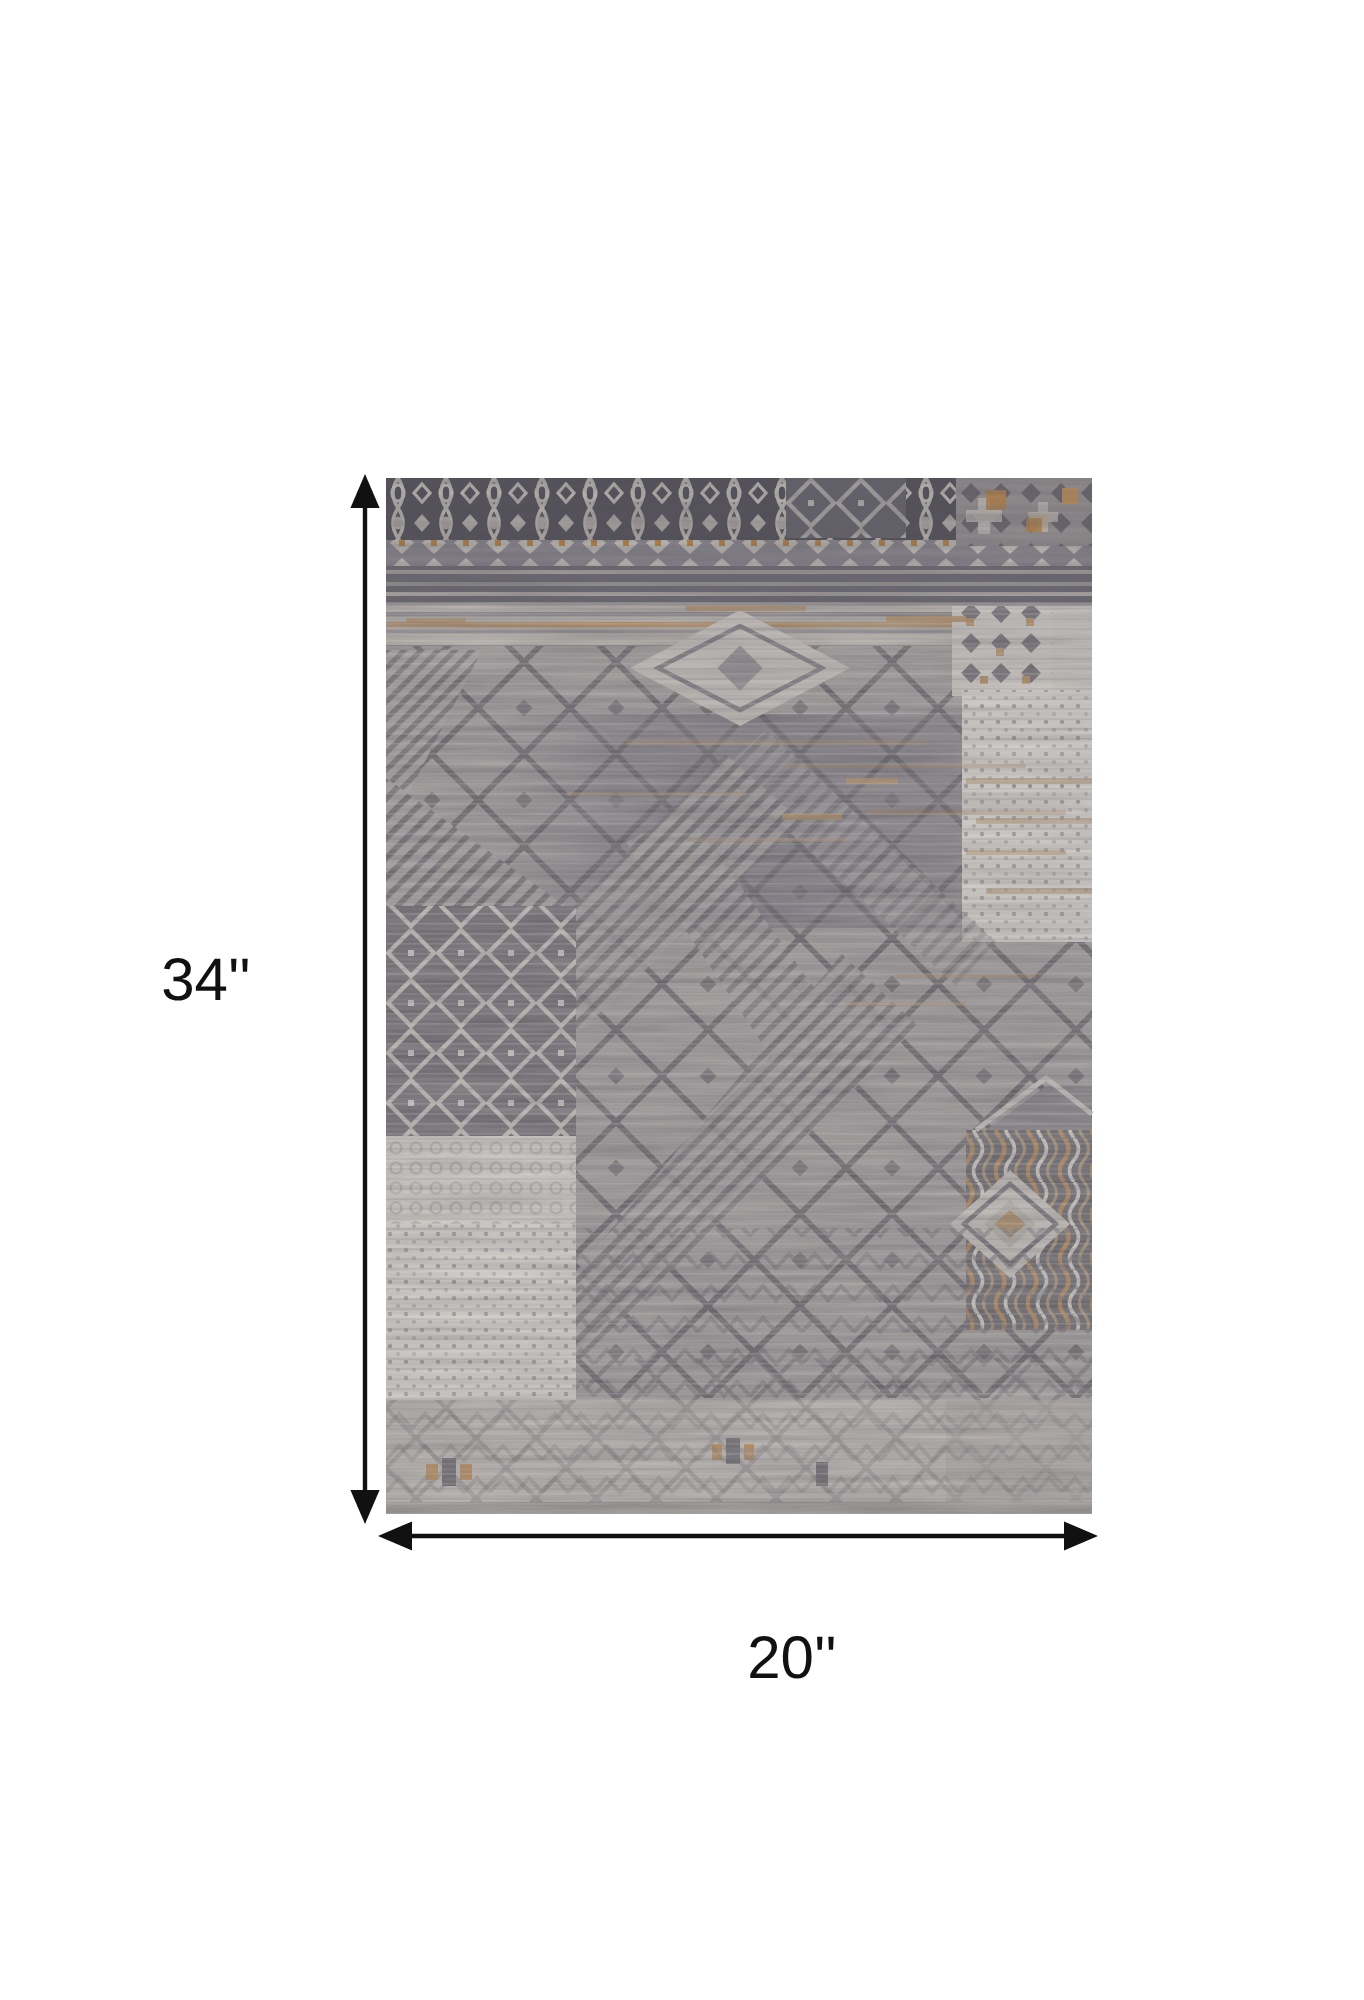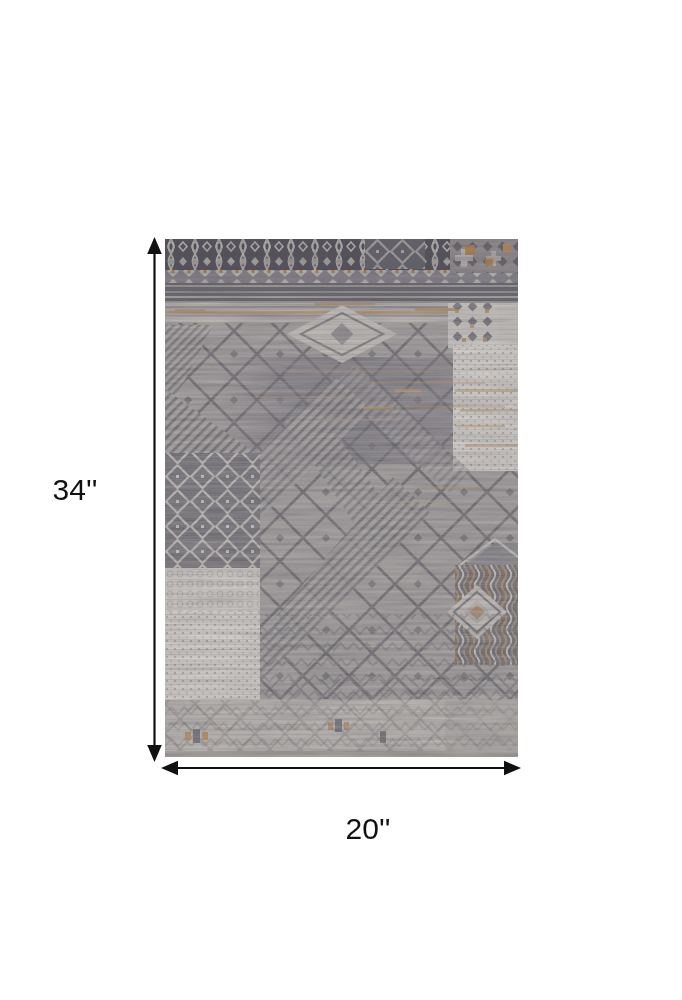--- a/index.html
+++ b/index.html
@@ -1,16 +1,16 @@
 <!DOCTYPE html>
 <html><head>
 <meta charset="utf-8">
 <style>
 html,body{margin:0;padding:0;background:#fff;width:682px;height:1000px;overflow:hidden;}
-#page{position:relative;width:622px;height:1000px;font-family:"Liberation Sans",sans-serif;}
+#page{position:relative;width:622px;height:1000px;font-family:"Liberation Sans",sans-serif;padding-left:28px;}
 svg{display:block;}
 </style>
 </head>
 <body>
 <div id="page">
 <svg width="682" height="1000" viewBox="0 0 682 1000">
 <defs>
 
   <pattern id="ogee" width="24" height="30" patternUnits="userSpaceOnUse">
     <rect width="24" height="30" fill="#4e4d57"></rect>

